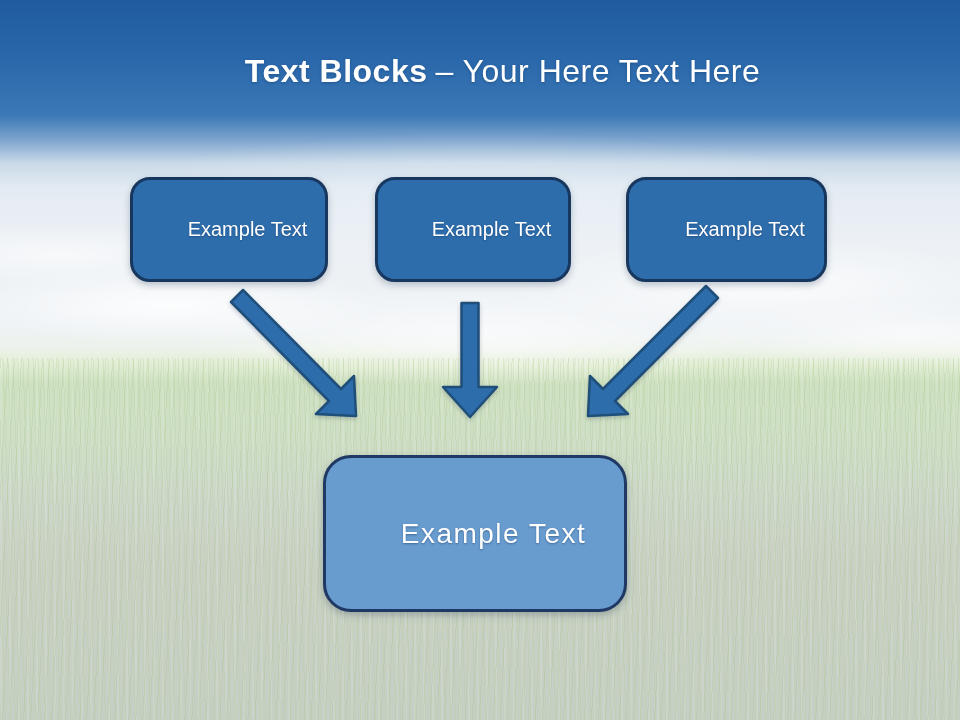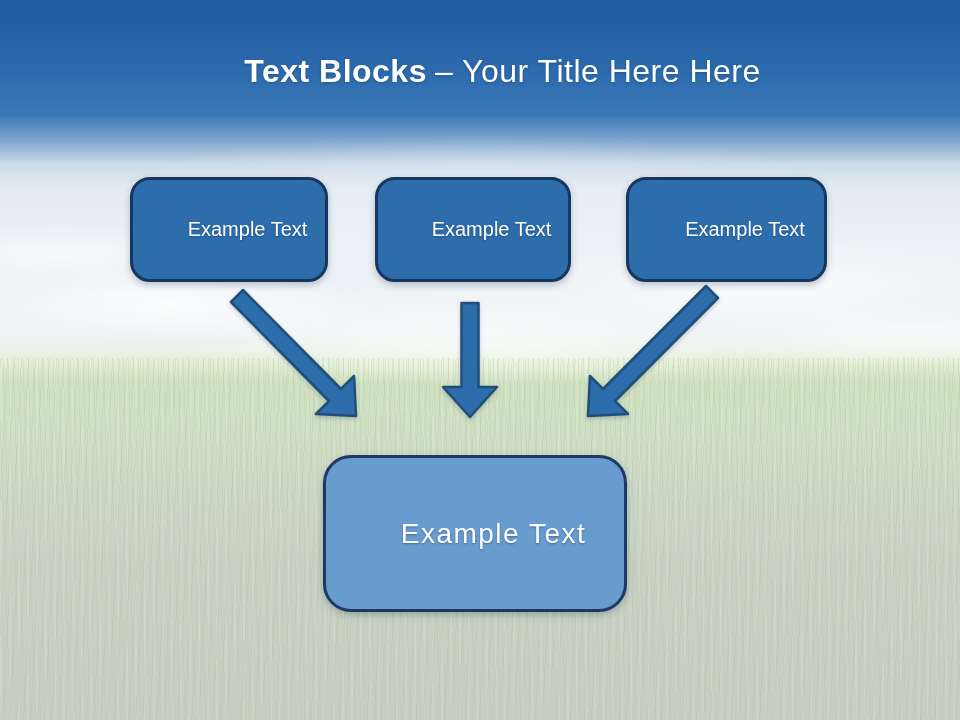--- a/index.html
+++ b/index.html
@@ -98,21 +98,21 @@
 </style>
 </head>
 <body>
 
 <div class="slide">
   <div class="bg-sky"></div>
   <div class="bg-clouds"></div>
   <div class="bg-grass"></div>
 
   <div class="title">
-    <span class="title-bold">Text Blocks</span><span class="title-rest">– Your Title Here Here</span>
+    <span class="title-bold">Text Blocks</span><span class="title-rest">– Your Here Text Here</span>
   </div>
 
   <div class="block block-1">
     <span>Example Text</span>
   </div>
   <div class="block block-2">
     <span>Example Text</span>
   </div>
   <div class="block block-3">
     <span>Example Text</span>

